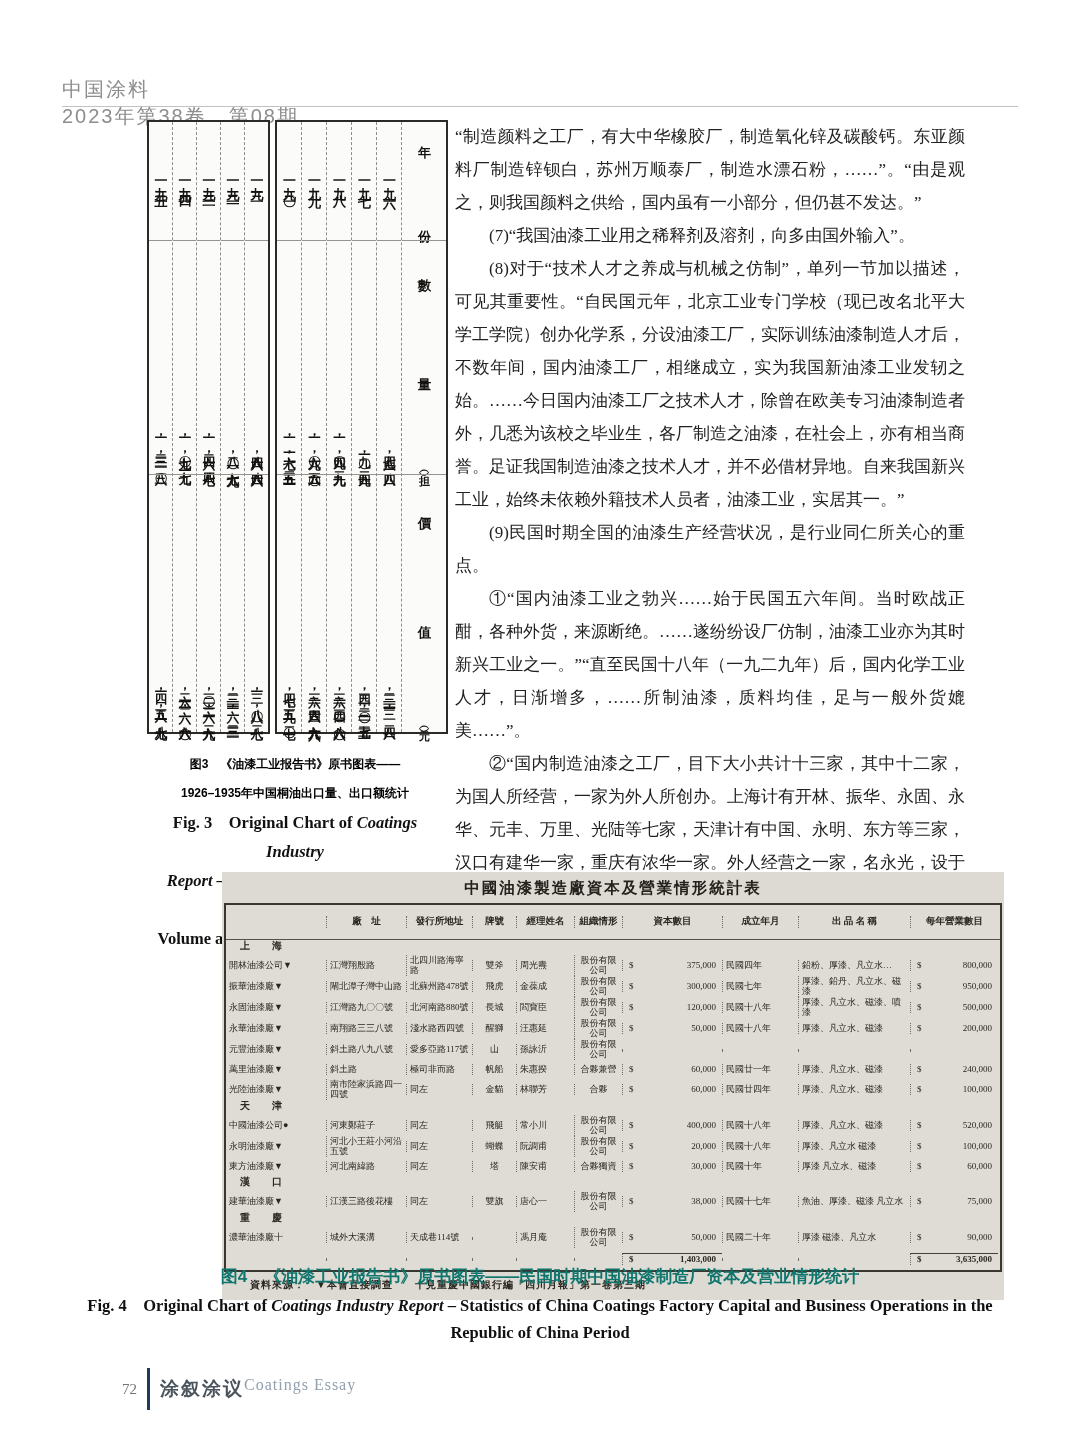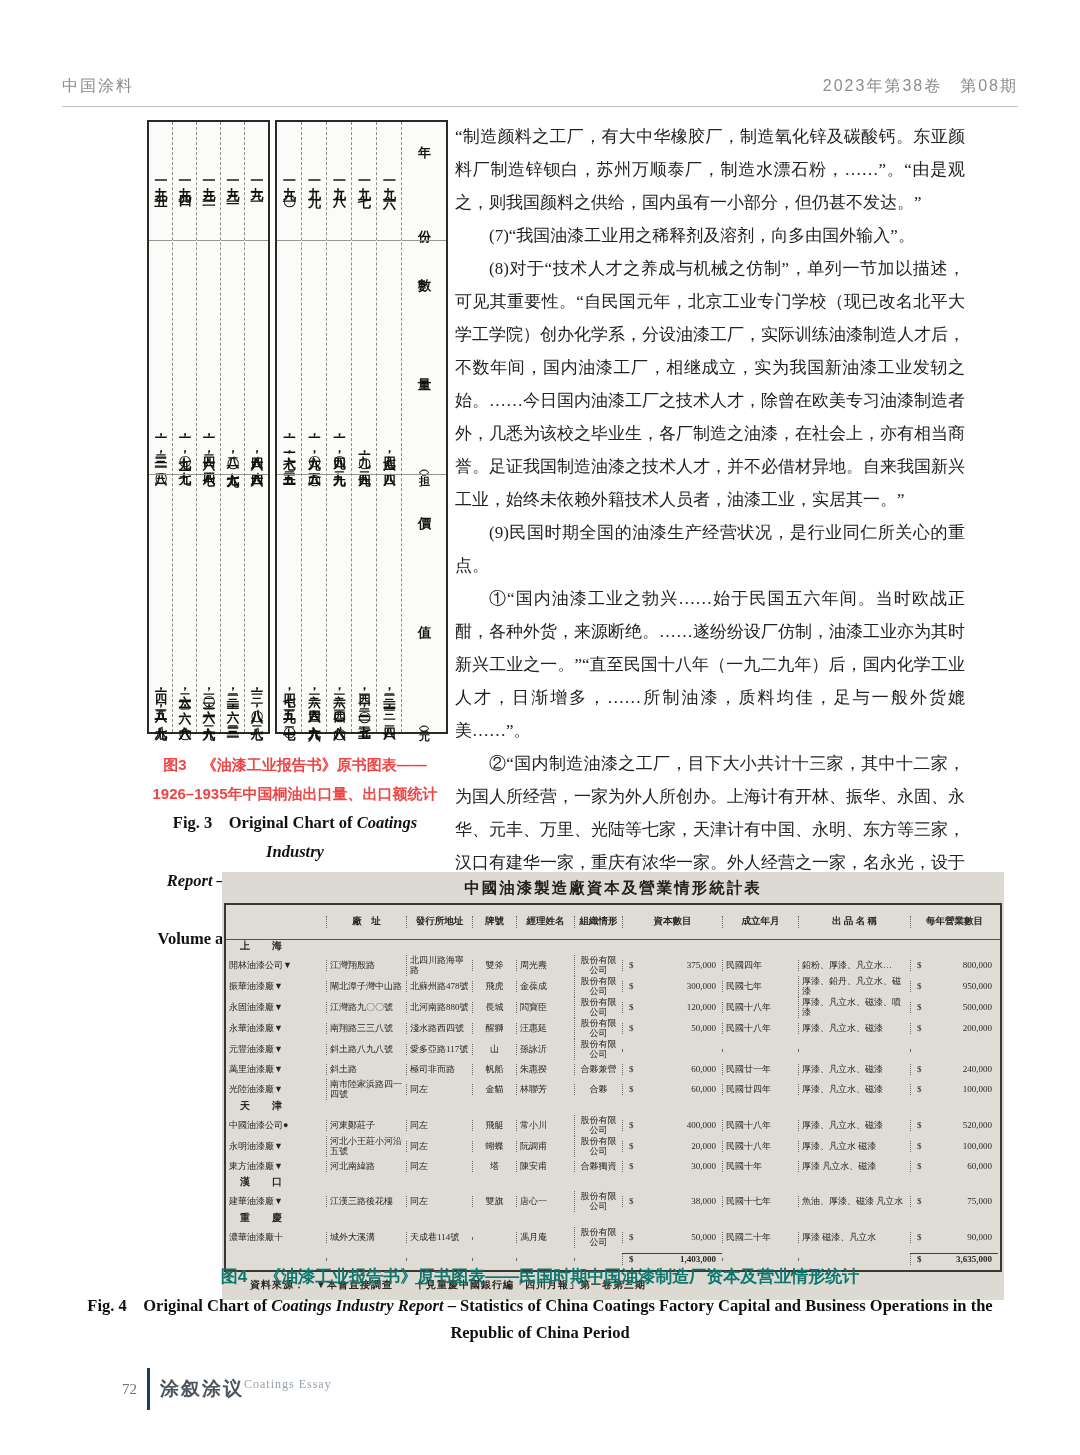--- a/index.html
+++ b/index.html
@@ -3,23 +3,23 @@
 <meta charset="utf-8">
 <style>
   html,body{margin:0;padding:0;}
   body{
     width:1080px;height:1455px;position:relative;background:#ffffff;
     font-family:"Liberation Serif","DejaVu Serif",serif;color:#1c1c1c;
     overflow:hidden;
   }
   
   .pg-header{position:absolute;top:76px;left:62px;right:62px;display:flex;
-    justify-content:space-between;align-items:center;
+    justify-content:space-between;align-items:flex-start;
     font-family:"Liberation Sans","DejaVu Sans",sans-serif;
-    font-size:16px;color:#8d8d8d;letter-spacing:2px;}
+    font-size:20px;color:#8d8d8d;letter-spacing:2px;flex-direction:column;}
   .pg-rule{position:absolute;top:106px;left:62px;right:62px;height:1px;background:#c2c2c2;}
 
   
   .content{position:absolute;top:120px;left:145px;width:820px;display:flex;gap:10px;}
   .leftcol{width:300px;flex:0 0 300px;}
   .rightcol{flex:1;font-size:17px;line-height:33px;text-align:justify;color:#222;}
   .rightcol p{margin:0;text-indent:2em;}
   .rightcol p.noindent{text-indent:0;}
 
   
@@ -39,21 +39,21 @@
   .f3head .b{justify-content:space-between;}
   .f3head .b1{padding:14px 0 16px;}
   .f3head .b2{padding:26px 0 8px;}
   .f3head .b3{padding:30px 0 10px;}
   .f3head span{font-size:13.5px;font-weight:700;color:#14120f;}
   .f3head .unit{font-size:11px;}
 
   
   .f3caption{margin-top:16px;text-align:center;}
   .f3caption .cn{font-family:"Liberation Sans","DejaVu Sans",sans-serif;
-    font-weight:700;font-size:15px;line-height:29px;color:#ef4444;}
+    font-weight:700;font-size:12px;line-height:29px;color:#000000;}
   .f3caption .en{font-weight:700;font-size:16.5px;line-height:29px;color:#111;}
   .f3caption .en i{font-style:italic;}
 
   
   .f4block{position:absolute;top:872px;left:222px;width:782px;}
   .f4scanwrap{background:#dcdad3;padding:4px 2px 8px;filter:blur(.3px);}
   .f4title{text-align:center;font-size:15.5px;font-weight:700;color:#24211d;
     letter-spacing:2px;margin:2px 0 4px;}
   .f4table{border:2px solid #3a3630;background:#dedcd5;}
   .f4row{display:flex;align-items:stretch;}
@@ -87,21 +87,21 @@
   .f4caption .en{font-weight:700;font-size:16.5px;line-height:27px;color:#111;width:940px;margin:0 auto;}
   .f4caption .en i{font-style:italic;}
 
   
   .pg-footer{position:absolute;top:1368px;left:122px;display:flex;align-items:center;gap:10px;}
   .pg-num{font-size:15px;color:#737373;font-family:"Liberation Serif",serif;}
   .pg-bar{width:3px;height:42px;background:#1d3c5c;}
   .pg-col{display:flex;flex-direction:row;justify-content:center;}
   .pg-col .cn{font-family:"Liberation Sans","DejaVu Sans",sans-serif;font-weight:700;
     font-size:19px;color:#4b545c;letter-spacing:2px;line-height:22px;}
-  .pg-col .en{font-size:12px;color:#93a0ad;letter-spacing:1px;line-height:13px;}
+  .pg-col .en{font-size:16px;color:#93a0ad;letter-spacing:1px;line-height:13px;}
 </style>
 </head>
 <body>
 
 <div class="pg-header">
   <span>中国涂料</span>
   <span>2023年第38卷　第08期</span>
 </div>
 <div class="pg-rule"></div>
 

